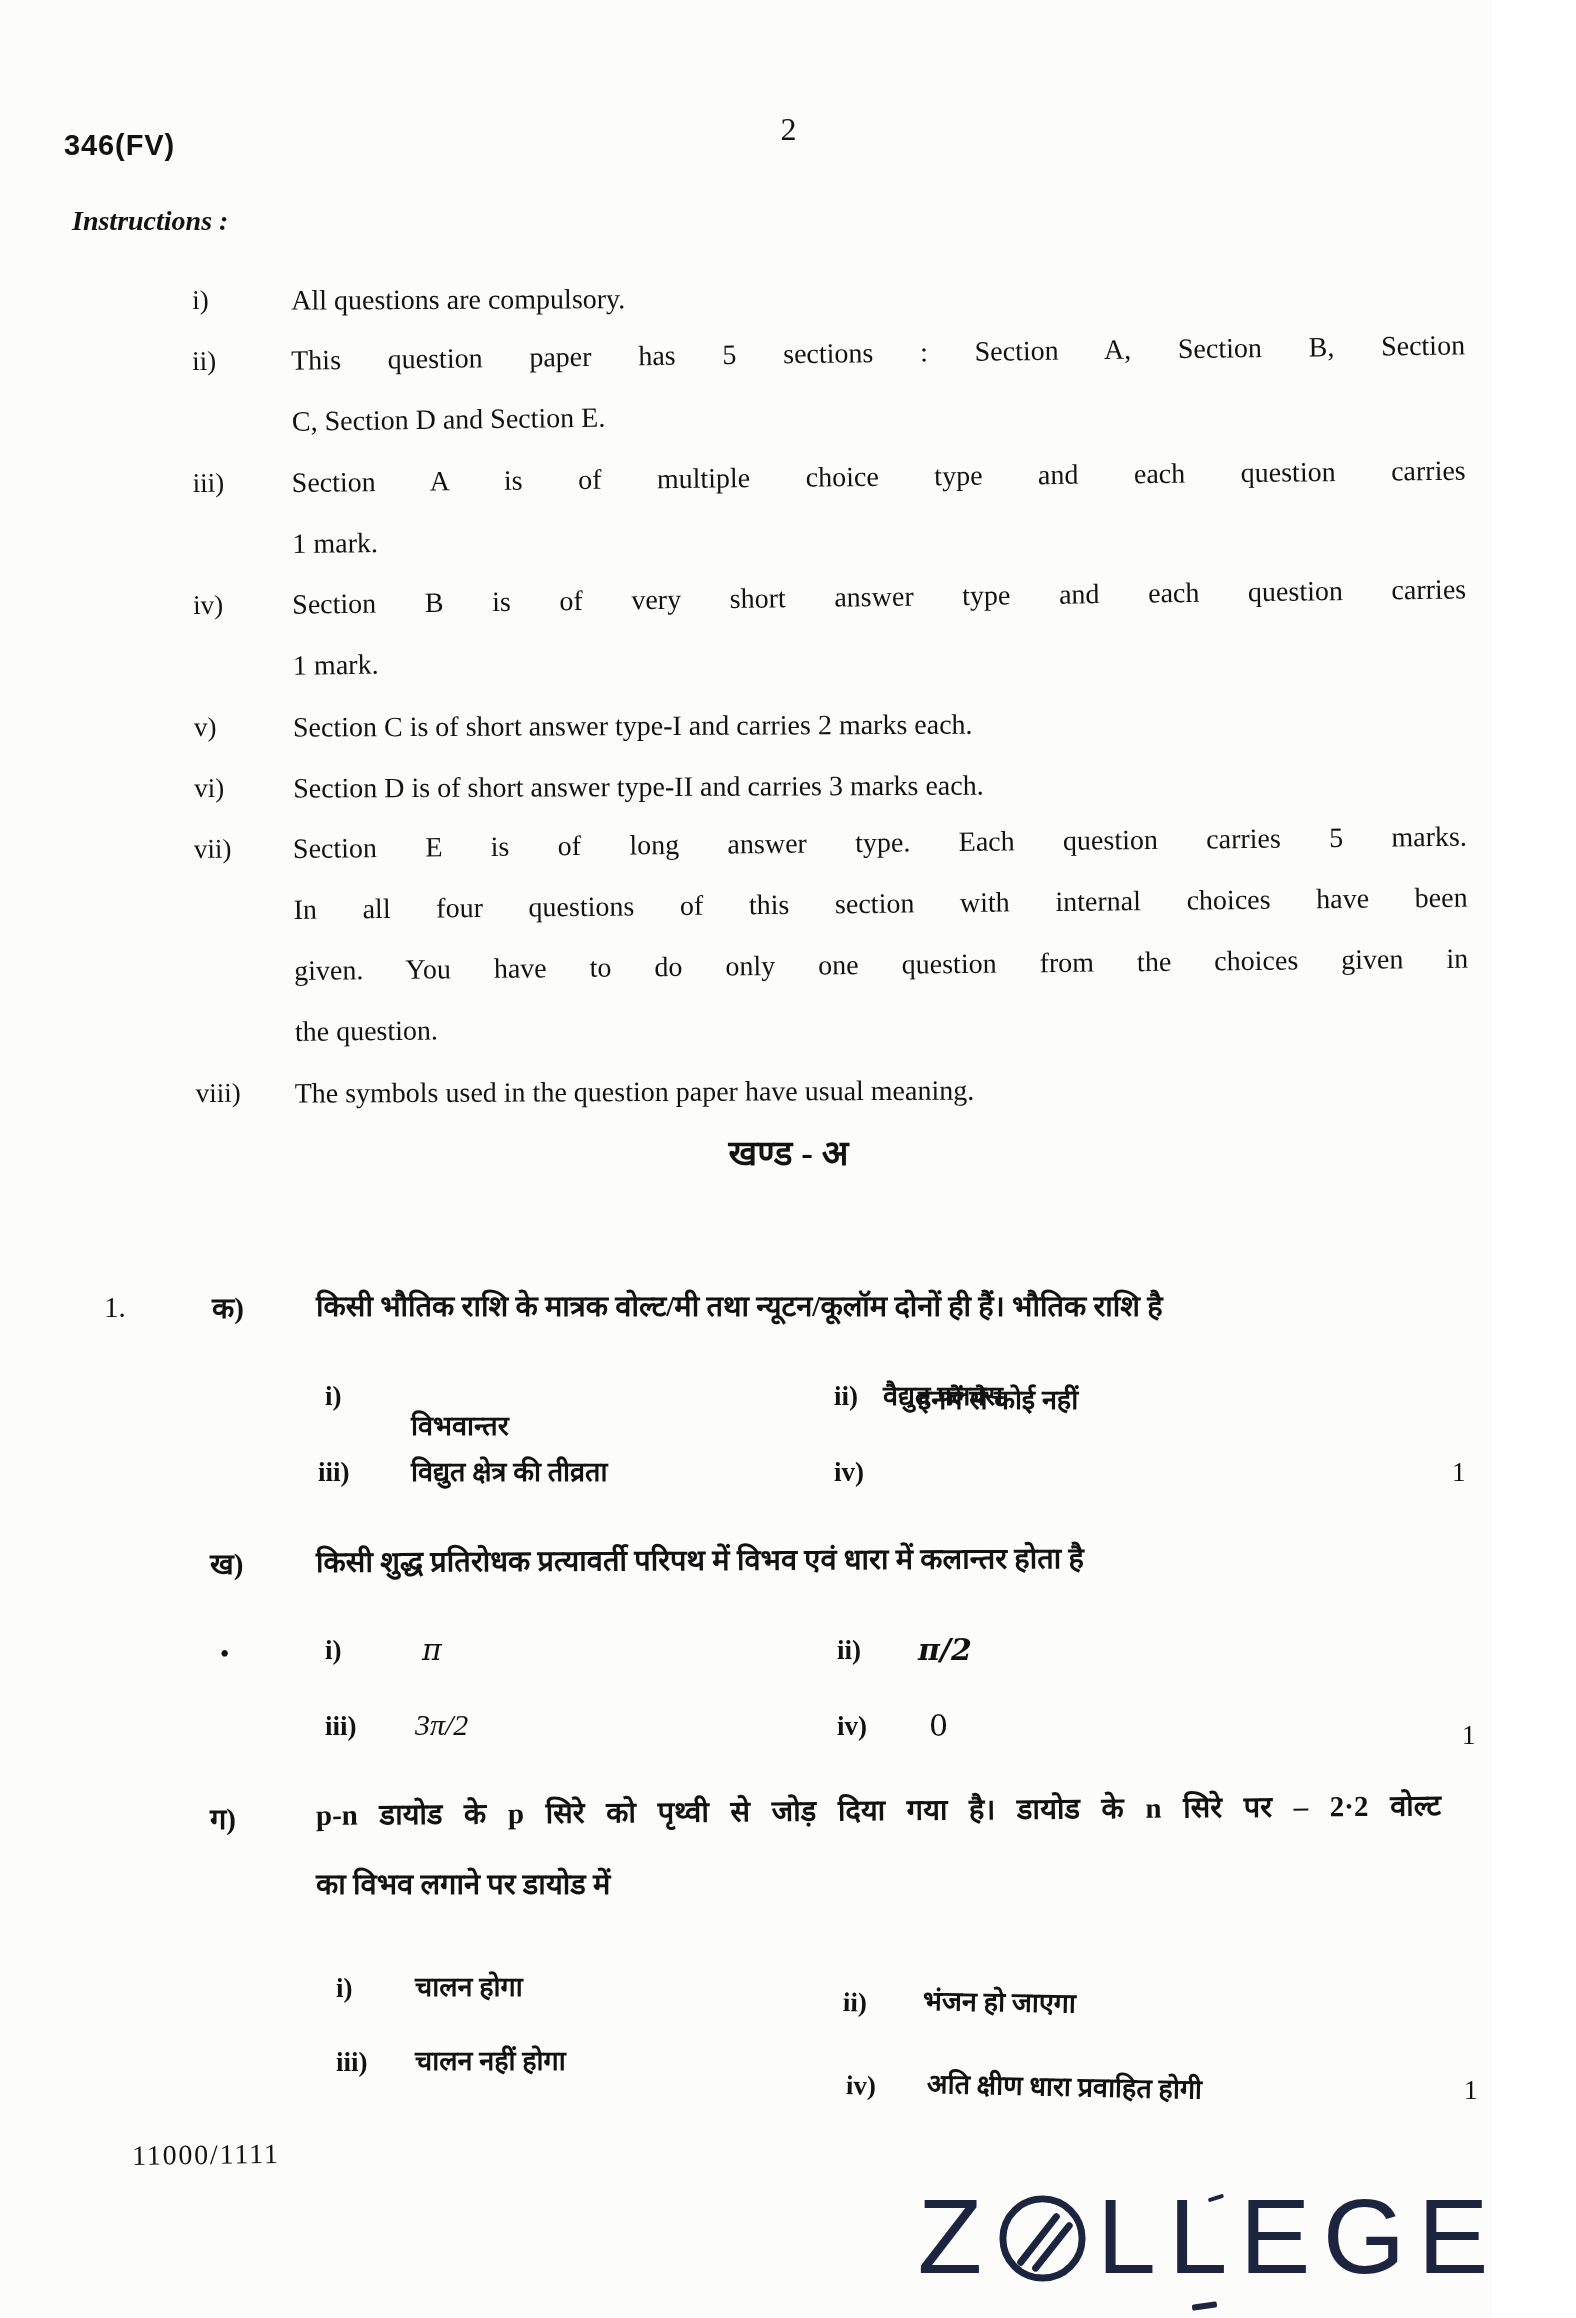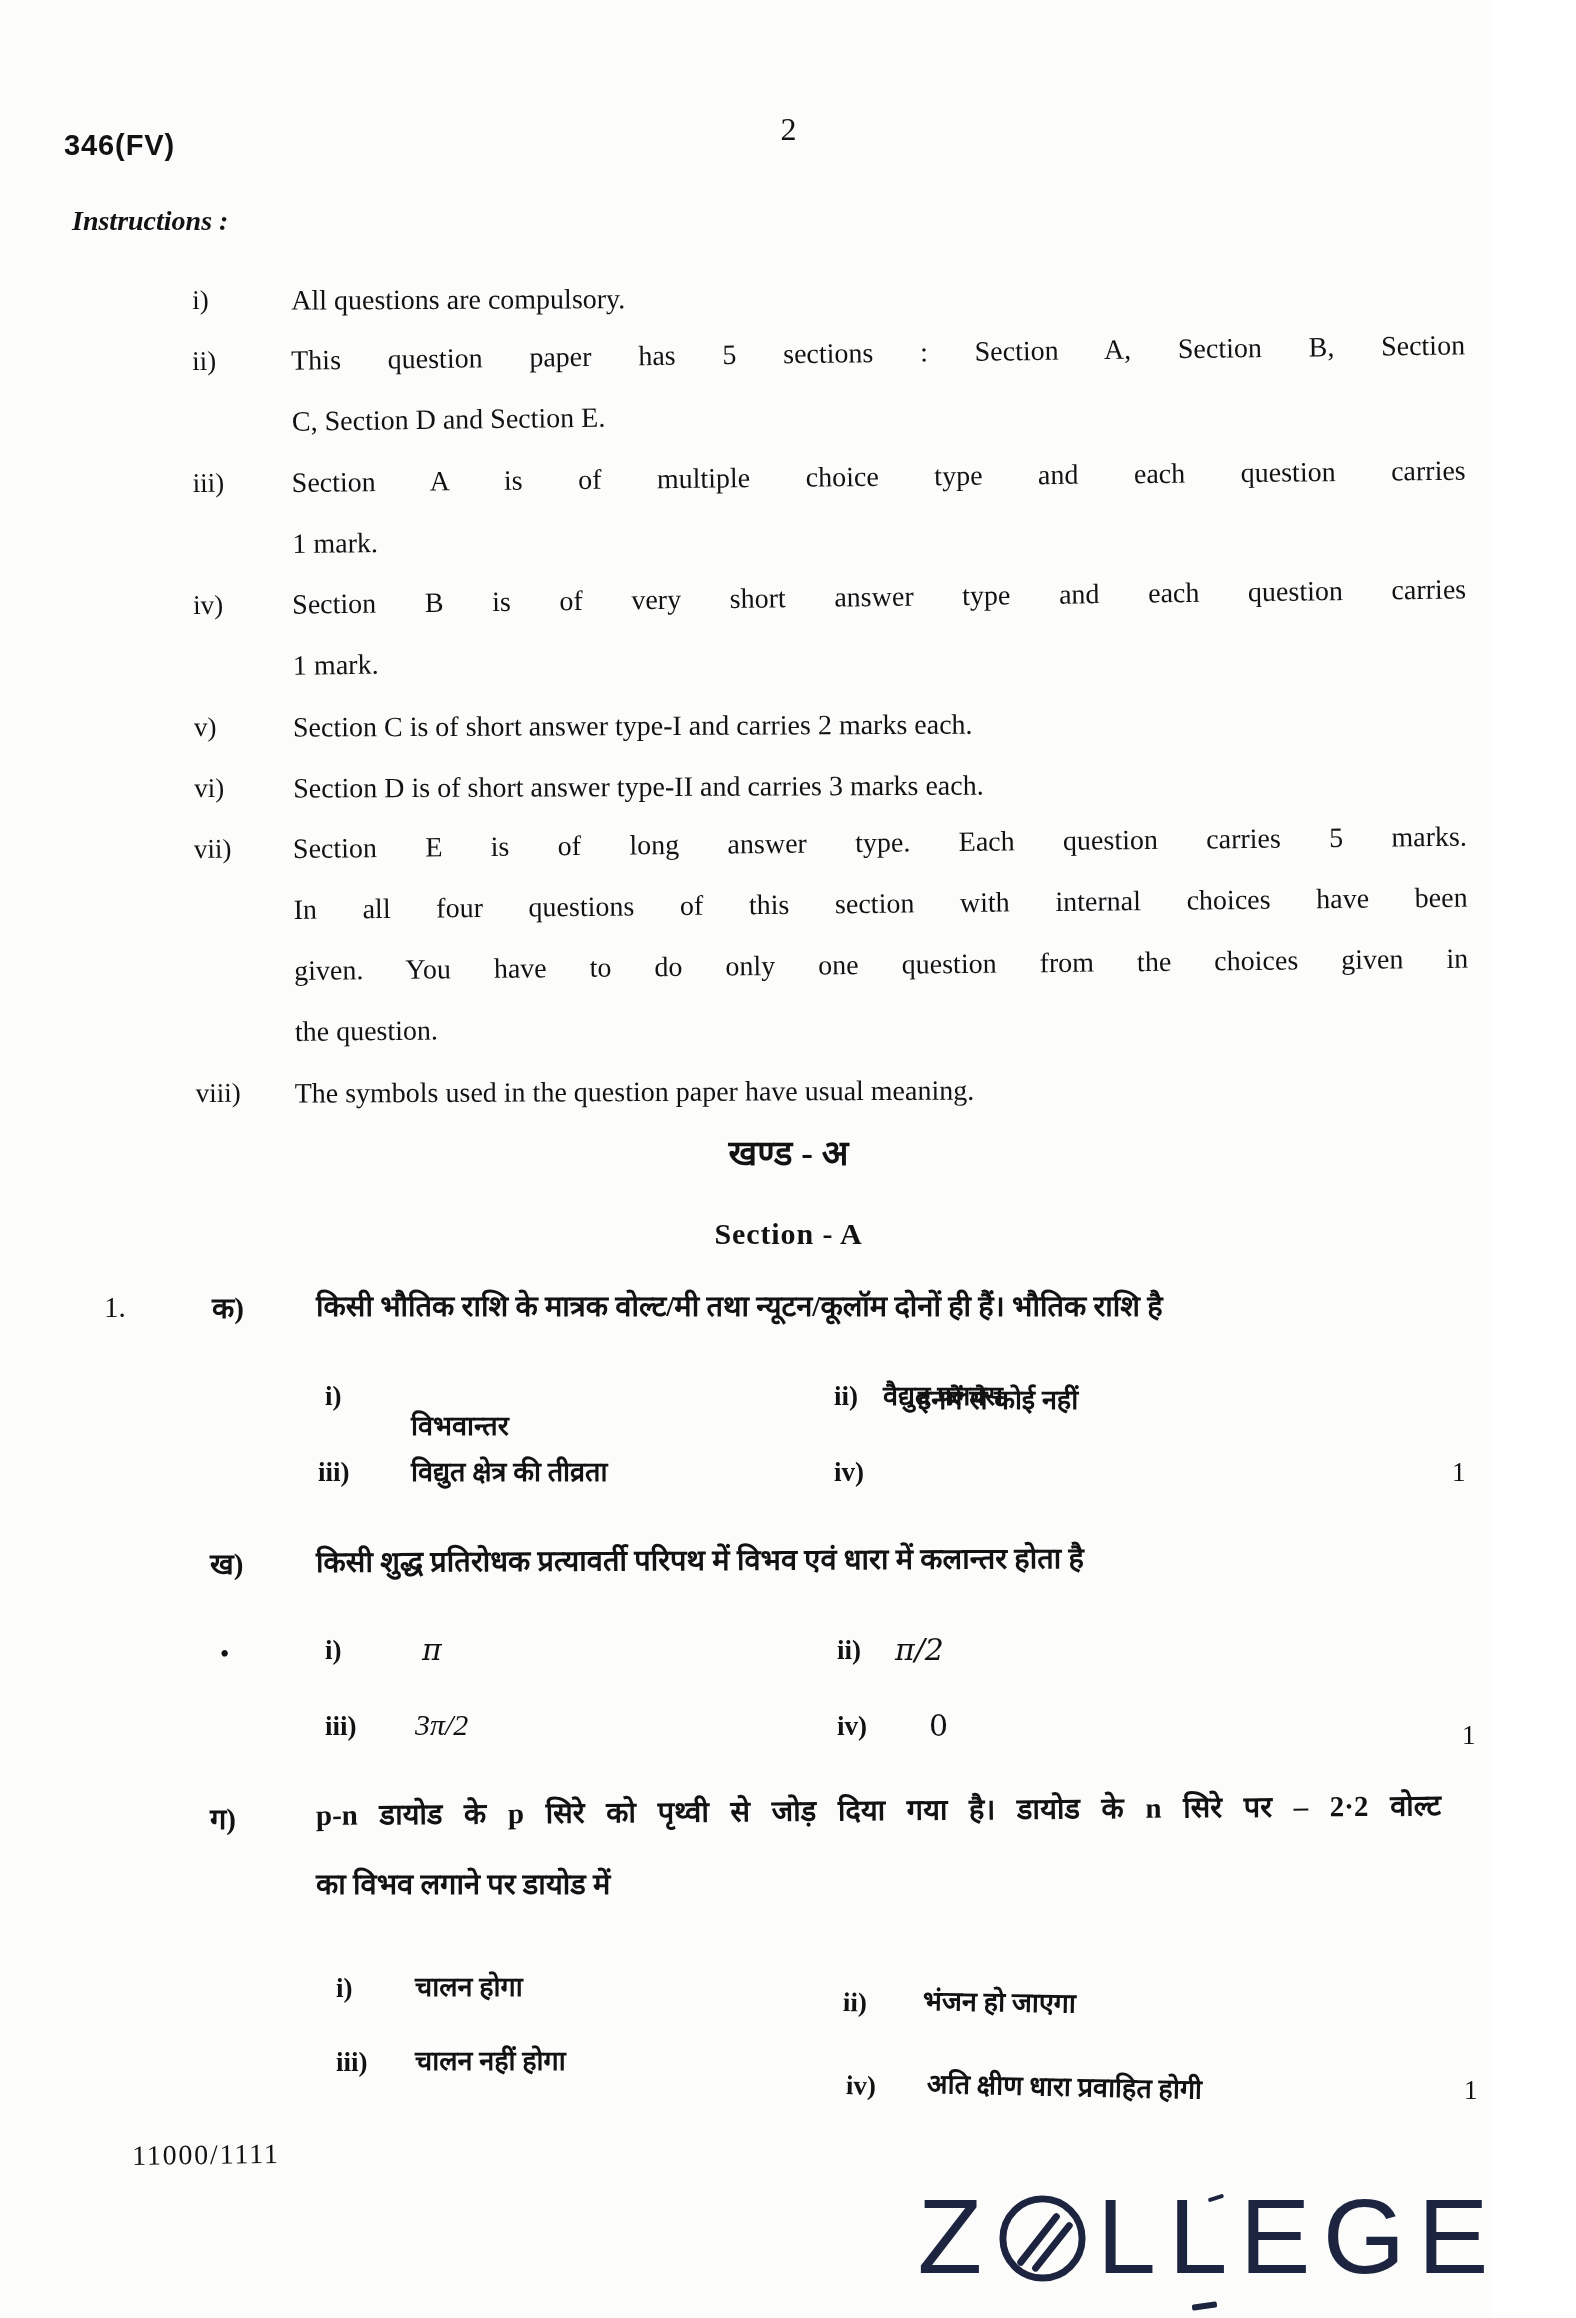--- a/index.html
+++ b/index.html
@@ -160,21 +160,20 @@
     </div>
     <div class="ins-item">
       <div class="ins-label">viii)</div>
       <div class="ins-lines">
           <div class="ins-line">The symbols used in the question paper have usual meaning.</div>
         </div>
     </div>
   </div>
 
   <div class="abs sec-heading-hi">खण्ड - अ</div>
-  <div class="abs sec-heading-en">Section - A</div>
 
   <div class="abs q-num">1.</div>
   <div class="abs part-label qa-label">क)</div>
   <div class="abs hi qa-text">किसी भौतिक राशि के मात्रक वोल्ट/मी तथा न्यूटन/कूलॉम दोनों ही हैं। भौतिक राशि है</div>
 
   <div class="abs opt-label" style="left:325px; top:1381px;">i)</div>
   <div class="abs opt-text" style="left:411px; top:1376px;margin-top:30px;">विभवान्तर</div>
   <div class="abs opt-label" style="left:834px; top:1381px;">ii)</div>
   <div class="abs opt-text" style="left:883px; top:1376px;">वैद्युत फ्लक्स</div>
 
@@ -184,21 +183,21 @@
   <div class="abs opt-text" style="left:918px; top:1380px;">इनमें से कोई नहीं</div>
   <div class="abs mark" style="left:1452px; top:1457px;">1</div>
 
   <div class="abs part-label qb-label">ख)</div>
   <div class="abs hi qb-text">किसी शुद्ध प्रतिरोधक प्रत्यावर्ती परिपथ में विभव एवं धारा में कलान्तर होता है</div>
 
   <div class="abs bullet">•</div>
   <div class="abs opt-label" style="left:325px; top:1635px;">i)</div>
   <div class="abs opt-text math" style="left:422px; top:1632px;">π</div>
   <div class="abs opt-label" style="left:837px; top:1635px;">ii)</div>
-  <div class="abs opt-text math" style="left:895px; top:1632px;">π/2</div>
+  <div class="abs opt-text math" style="left:918px; top:1632px;font-weight:bold;">π/2</div>
 
   <div class="abs opt-label" style="left:325px; top:1711px;">iii)</div>
   <div class="abs opt-text math" style="left:415px; top:1708px;font-family:Liberation Serif, serif;">3π/2</div>
   <div class="abs opt-label" style="left:837px; top:1711px;">iv)</div>
   <div class="abs opt-text math" style="left:929px; top:1708px; font-style:normal;">0</div>
   <div class="abs mark" style="left:1462px; top:1720px;">1</div>
 
   <div class="abs part-label qc-label">ग)</div>
   <div class="abs hi qc-line1">p-n डायोड के p सिरे को पृथ्वी से जोड़ दिया गया है। डायोड के n सिरे पर – 2·2 वोल्ट</div>
   <div class="abs hi qc-line2">का विभव लगाने पर डायोड में</div>

